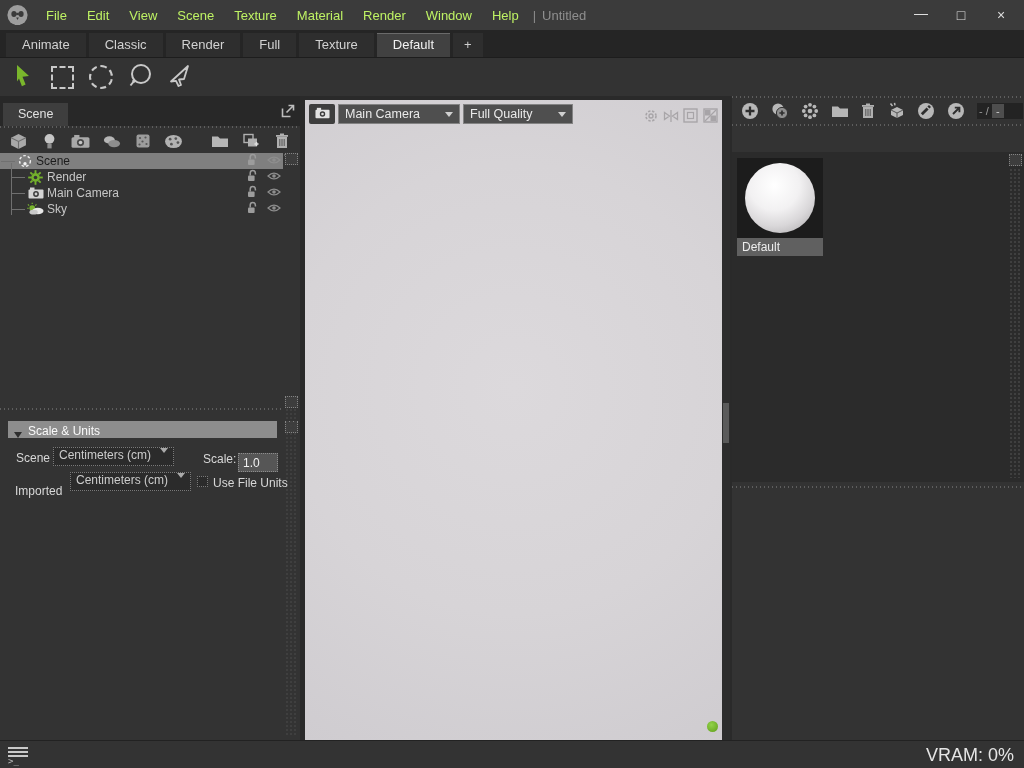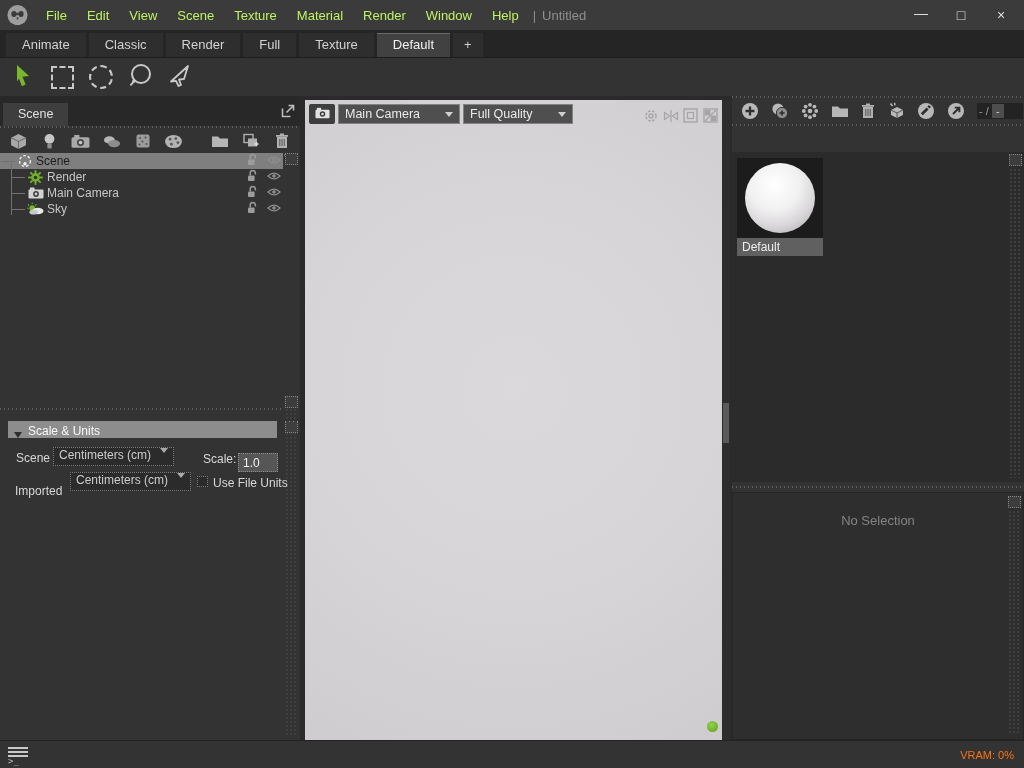--- a/index.html
+++ b/index.html
@@ -108,21 +108,21 @@
          border:1px solid #252525;box-sizing:border-box;}
   .no-selection{margin-top:20px;text-align:center;color:#848484;font-size:13px;}
   .vtrack{position:absolute;right:2px;width:13px;background-image:radial-gradient(#3f3f3f 28%,transparent 32%);background-size:4px 4px;}
 
   
   #statusbar{position:absolute;top:740px;left:0;width:1024px;height:28px;background:#333333;
              border-top:1px solid #222222;display:flex;align-items:center;}
   .console-btn{margin-left:8px;display:flex;flex-direction:column;gap:2px;}
   .burger{width:20px;height:2px;background:#c9c9c9;box-shadow:0 4px 0 #c9c9c9,0 8px 0 #c9c9c9;margin-bottom:8px;}
   .console-glyph{font-family:"DejaVu Sans Mono",monospace;font-size:9px;color:#bdbdbd;line-height:4px;}
-  .vram{margin-left:auto;padding-right:10px;color:#f97316;font-size:11px;}
+  .vram{margin-left:auto;padding-right:10px;color:#e5e5e5;font-size:18px;}
 </style>
 </head>
 <body>
 
 <div id="app">
 
   <header id="titlebar">
     <span class="app-logo">
       <svg width="25" height="25" viewBox="0 0 26 26">
           <circle cx="13" cy="12.5" r="10.5" fill="#9d9d9d"></circle>
@@ -530,25 +530,20 @@
             <div class="mat-sphere"></div>
           </div>
           <div class="mat-label">Default</div>
         </div>
         <div class="swidget" style="top:2px;right:2px;"></div>
         <div class="vtrack" style="top:16px;bottom:4px;"></div>
       </div>
 
       <div class="dotted-h sep-right"></div>
 
-      <div class="props">
-        <div class="no-selection">No Selection</div>
-        <div class="swidget" style="top:3px;right:2px;"></div>
-        <div class="vtrack" style="top:17px;bottom:4px;"></div>
-      </div>
     </section>
   </div>
 
   <footer id="statusbar">
     <div class="console-btn">
       <div class="burger"></div>
       <span class="console-glyph">&gt;_</span>
     </div>
     <span class="vram">VRAM: 0%</span>
   </footer>

